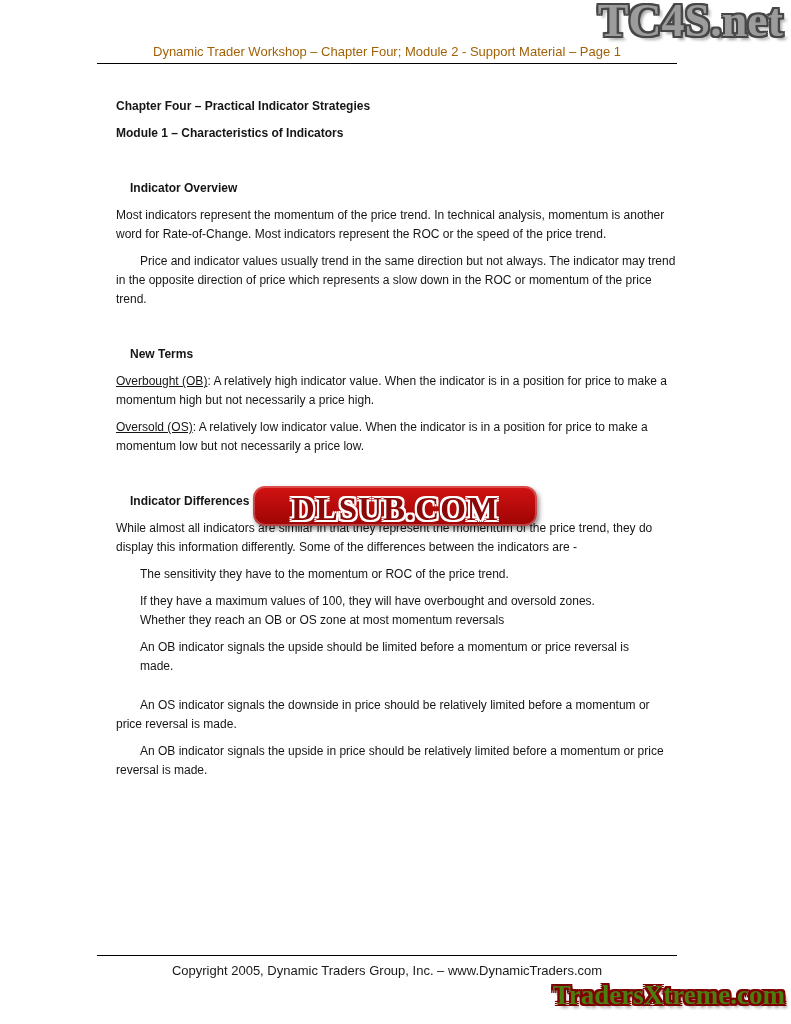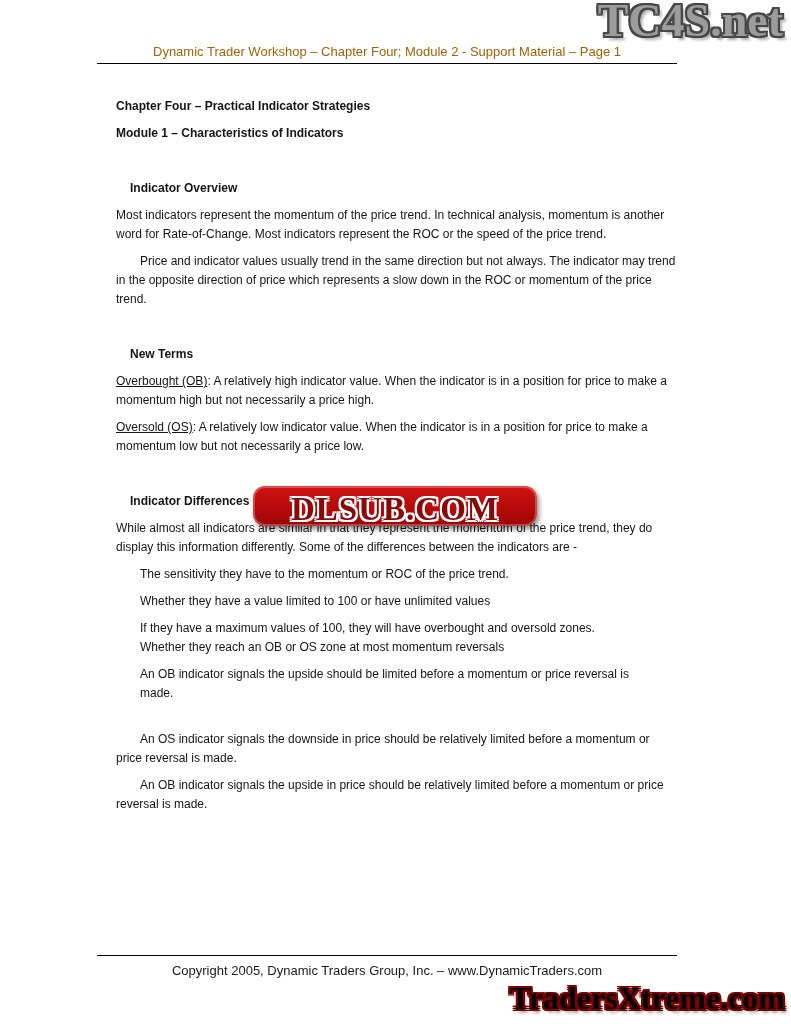--- a/index.html
+++ b/index.html
@@ -53,21 +53,21 @@
     left: 116px;
     width: 562px;
     font-size: 12px;
     line-height: 19px;
   }
   .h-title { font-weight: bold; margin: 0 0 8px 0; }
   .sec-head { font-weight: bold; margin: 36px 0 8px 14px; }
   .para { margin: 8px 0 0 0; }
   .indent { text-indent: 24px; }
   .list-item { margin: 8px 0 0 24px; width: 492px; }
-  .gap-top { margin-top: 27px; }
+  .gap-top { margin-top: 20px; }
   .term { text-decoration: underline; }
 
   
   .dlsub-stamp {
     position: absolute;
     left: 253px;
     top: 486px;
     width: 284px;
     height: 40px;
     background: linear-gradient(#d21212, #9e0404);
@@ -101,23 +101,23 @@
     color: #1a1a1a;
   }
 
   
   .tradersxtreme {
     position: absolute;
     top: 982px;
     right: 6px;
     font-family: "Liberation Serif", serif;
     font-weight: bold;
-    font-size: 32px;
+    font-size: 27px;
     line-height: 1;
-    color: #000000;
+    color: #4d7c0f;
     text-shadow:
       -2px -2px 0 #7c0000, 2px -2px 0 #7c0000,
       -2px 2px 0 #7c0000, 2px 2px 0 #7c0000,
       -2px 0 0 #7c0000, 2px 0 0 #7c0000,
       0 -2px 0 #7c0000, 0 2px 0 #7c0000,
       3px 4px 3px rgba(0,0,0,0.35);
     z-index: 6;
   }
 </style>
 </head>
@@ -139,21 +139,20 @@
   <p class="para indent">Price and indicator values usually trend in the same direction but not always. The indicator may trend in the opposite direction of price which represents a slow down in the ROC or momentum of the price trend.</p>
 
   <div class="sec-head">New Terms</div>
   <p class="para"><span class="term">Overbought (OB)</span><span>: A relatively high indicator value. When the indicator is in a position for price to make a momentum high but not necessarily a price high.</span></p>
   <p class="para"><span class="term">Oversold (OS)</span><span>: A relatively low indicator value. When the indicator is in a position for price to make a momentum low but not necessarily a price low.</span></p>
 
   <div class="sec-head">Indicator Differences</div>
   <p class="para">While almost all indicators are similar in that they represent the momentum of the price trend, they do display this information differently. Some of the differences between the indicators are -</p>
 
   <p class="list-item">The sensitivity they have to the momentum or ROC of the price trend.</p>
-  <p class="list-item">Whether they have a value limited to 100 or have unlimited values</p>
   <p class="list-item">If they have a maximum values of 100, they will have overbought and oversold zones. Whether they reach an OB or OS zone at most momentum reversals</p>
   <p class="list-item">An OB indicator signals the upside should be limited before a momentum or price reversal is made.</p>
 
   <p class="para indent gap-top">An OS indicator signals the downside in price should be relatively limited before a momentum or price reversal is made.</p>
   <p class="para indent">An OB indicator signals the upside in price should be relatively limited before a momentum or price reversal is made.</p>
 
 </div>
 
 <div class="dlsub-stamp">DLSUB.COM</div>
 

